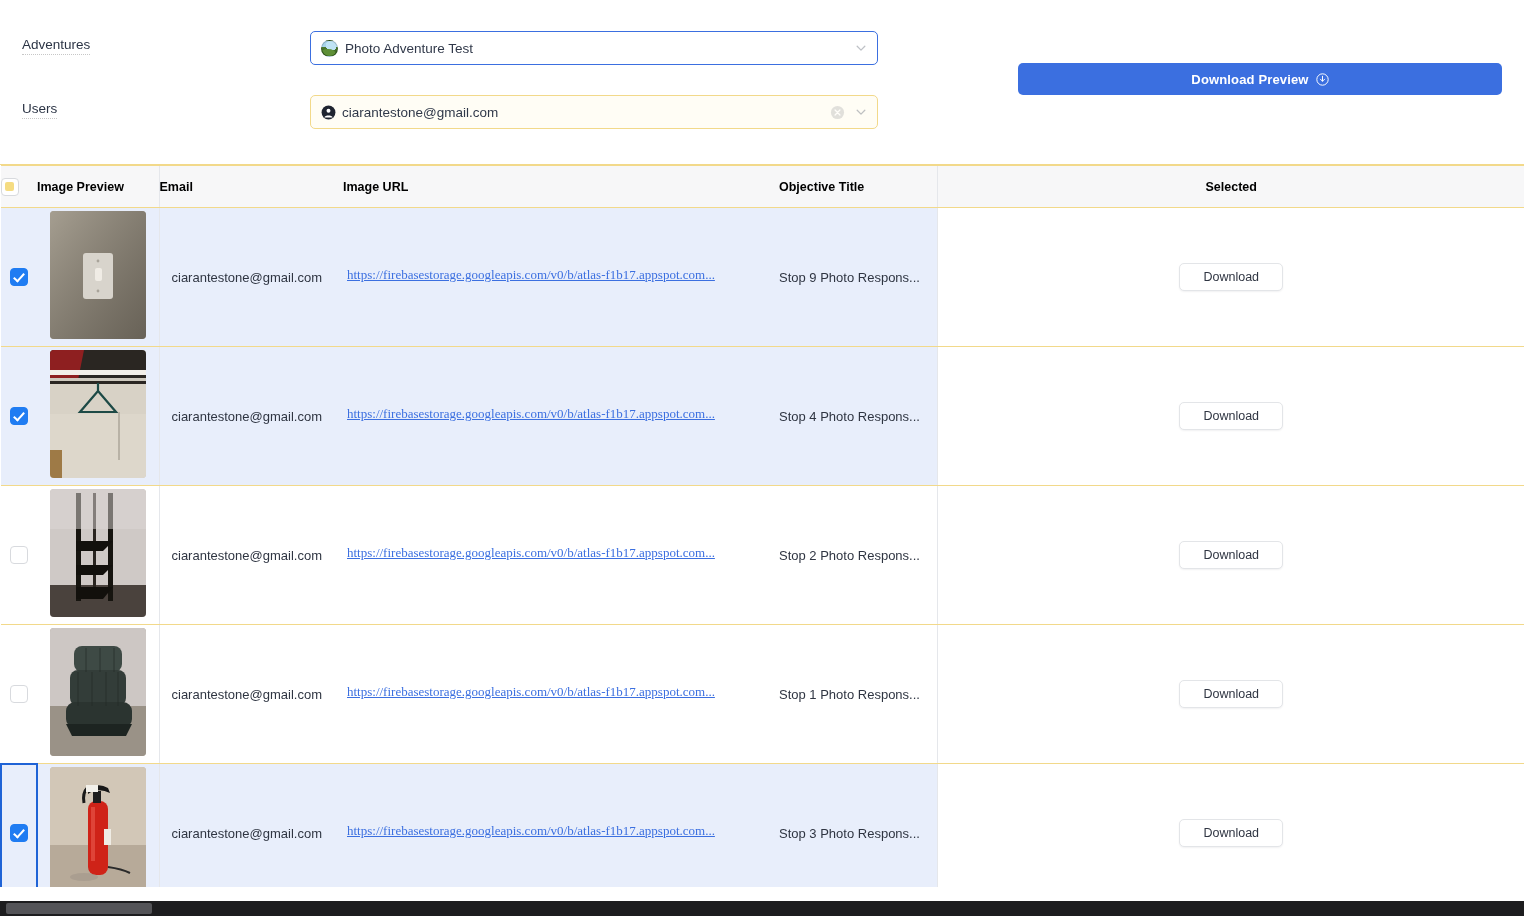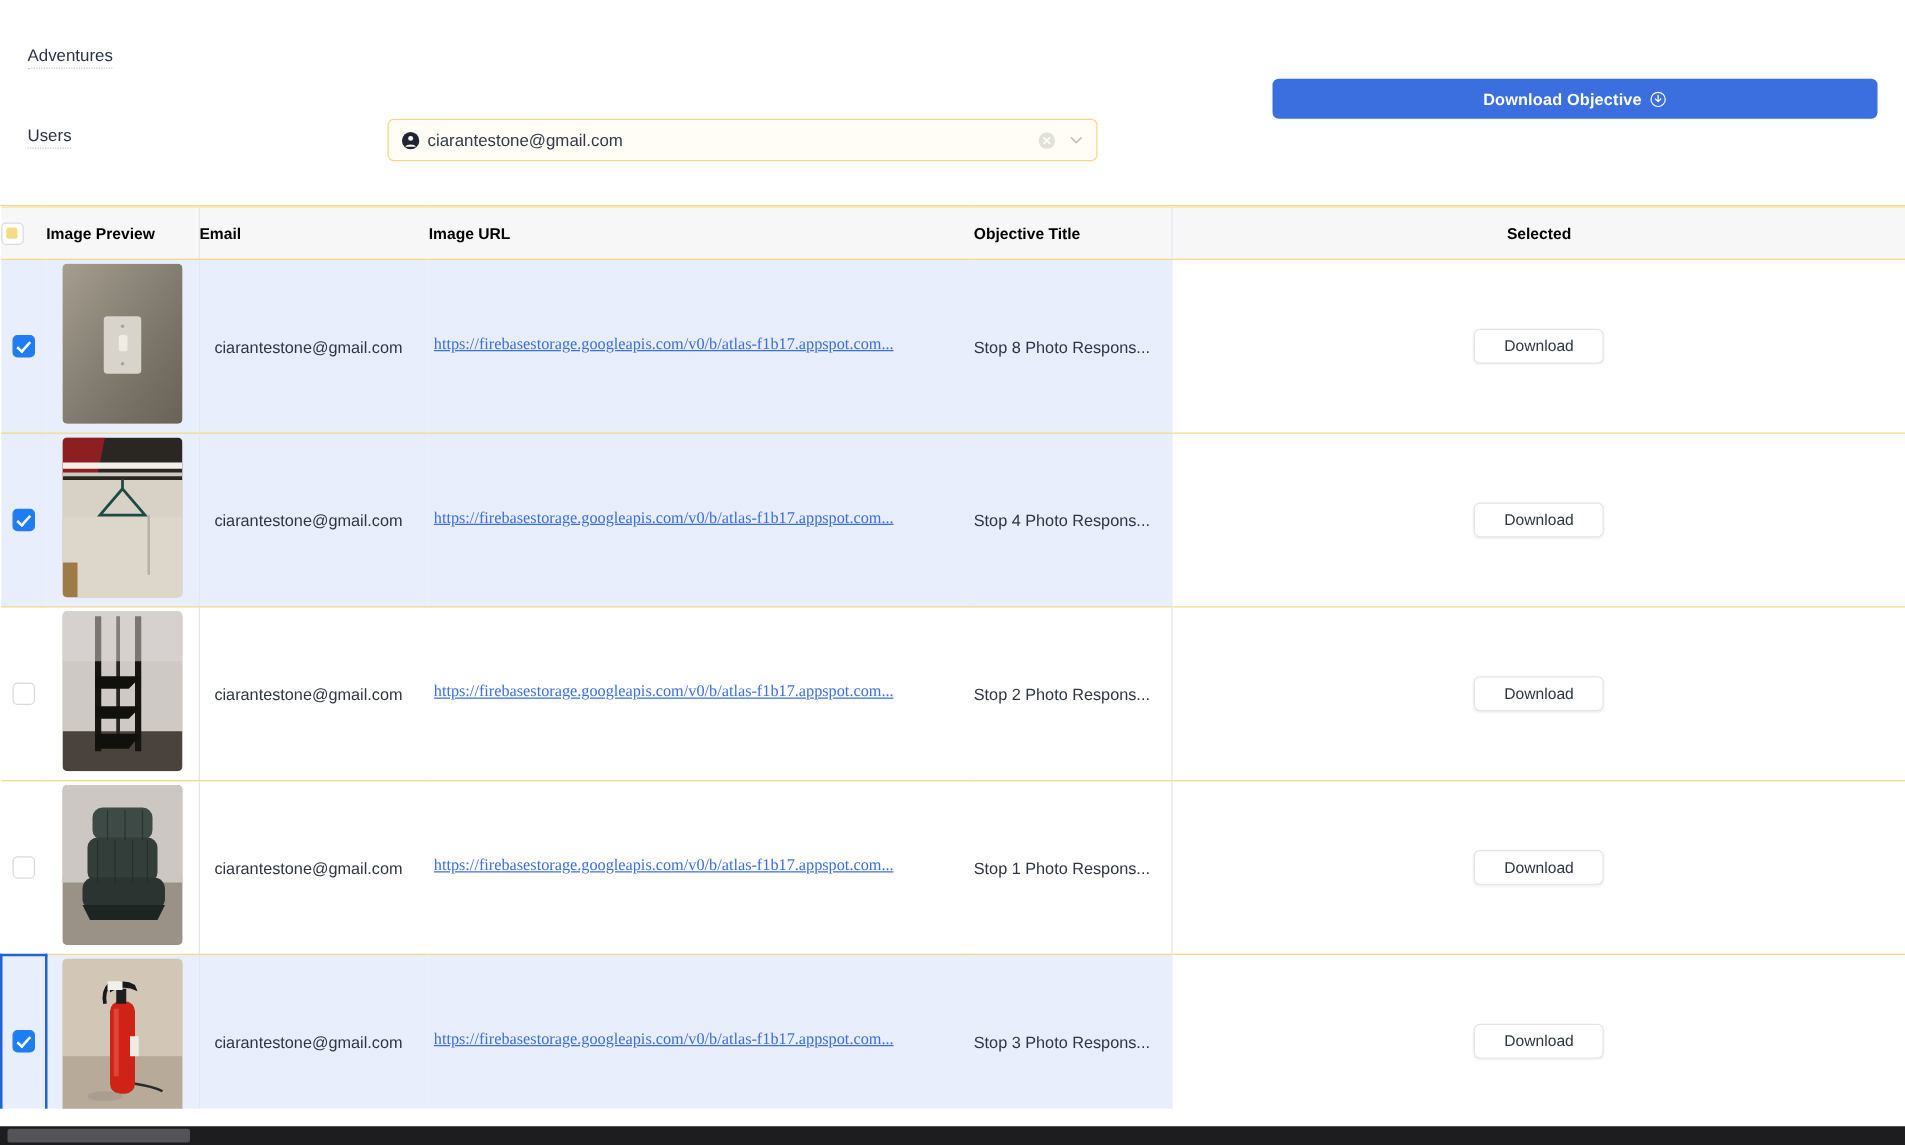--- a/index.html
+++ b/index.html
@@ -251,23 +251,30 @@
 </head>
 <body>
 
 <div id="app">
 
   <div class="filters">
 
     <div class="filter-row r1">
       <span class="field-label">Adventures</span>
 
+      <div class="select-box adventures">
+        <span class="adv-thumb"></span>
+        <span class="select-value">Photo Adventure Test</span>
+        <svg class="chev" viewBox="0 0 12 12">
+          <path d="M2.2 4.3 L6 8.1 L9.8 4.3" fill="none" stroke="#8a8f98" stroke-width="1.3" stroke-linecap="round" stroke-linejoin="round"></path>
+        </svg>
+      </div>
 
       <button class="download-selected">
-        <span>Download Objective</span>
+        <span>Download Preview</span>
         <svg class="dl-circle-icon" viewBox="0 0 16 16">
           <circle cx="8" cy="8" r="7" fill="none" stroke="#fff" stroke-width="1.2"></circle>
           <path d="M8 4 L8 10 M5.4 7.6 L8 10.2 L10.6 7.6" fill="none" stroke="#fff" stroke-width="1.2" stroke-linecap="round" stroke-linejoin="round"></path>
         </svg>
       </button>
     </div>
 
     <div class="filter-row r2">
       <span class="field-label">Users</span>
 
@@ -316,21 +323,21 @@
         <stop offset="1" stop-color="#3b362e" stop-opacity=".45"></stop>
                     </linearGradient>
                   </defs>
       <rect x="33" y="42" width="30" height="46" rx="3" fill="#d8d4cc"></rect>
       <rect x="45" y="57" width="7" height="13" rx="2" fill="#f0ece5"></rect>
       <circle cx="48" cy="50" r="1.4" fill="#a9a49a"></circle>
       <circle cx="48" cy="80" r="1.4" fill="#a9a49a"></circle>
     </svg></span></td>
             <td class="c-email">ciarantestone@gmail.com</td>
             <td class="c-url"><span class="url-link">https://firebasestorage.googleapis.com/v0/b/atlas-f1b17.appspot.com...</span></td>
-            <td class="c-obj">Stop 8 Photo Respons...</td>
+            <td class="c-obj">Stop 9 Photo Respons...</td>
             <td class="c-act"><button class="dl-btn">Download</button></td>
           </tr>
           <tr class="selected">
             <td class="c-check"><span class="cb checked"></span></td>
             <td class="c-prev"><span class="thumb">
     <svg viewBox="0 0 96 128" preserveAspectRatio="none">
       <rect width="96" height="128" fill="#d8d2c6"></rect>
       <rect y="0" width="96" height="34" fill="#2a2622"></rect>
       <path d="M0 0 h34 l-6 30 H0 Z" fill="#8e1f20"></path>
       <rect x="0" y="20" width="96" height="5" fill="#f2efe9"></rect>

